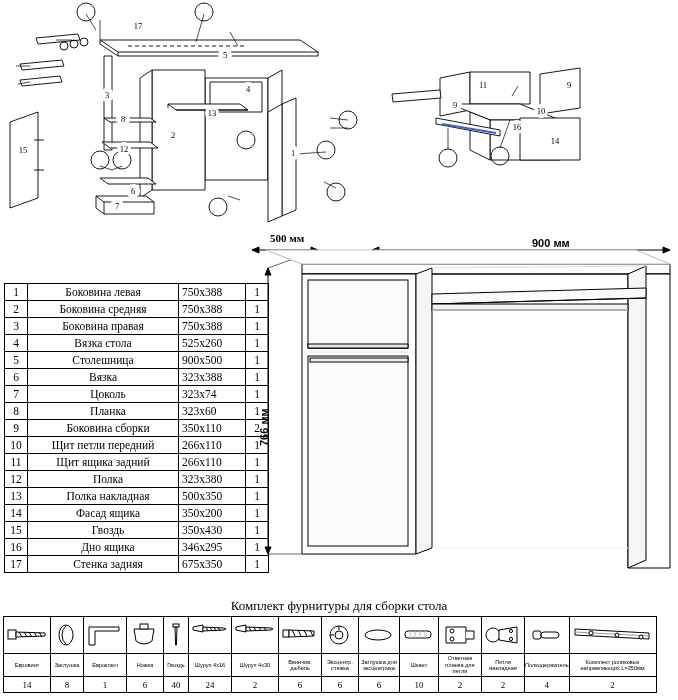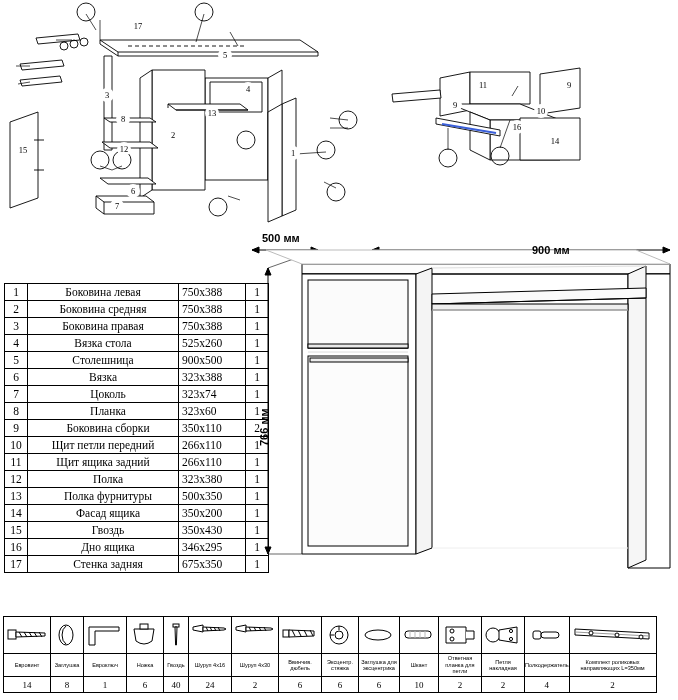--- a/index.html
+++ b/index.html
@@ -236,22 +236,22 @@
         <line x1="186" y1="76" x2="400" y2="70"></line>
 
         <rect x="186" y="76" width="196" height="6" fill="#efefef"></rect>
 
         <line x1="186" y1="40" x2="400" y2="38" stroke="#ddd"></line>
 
         <line x1="186" y1="82" x2="382" y2="82" stroke="#e2e2e2"></line>
         <line x1="186" y1="320" x2="382" y2="320" stroke="#eeeeee"></line>
       </g>
     </svg>
-    <div class="dim-text" style="left:16px;top:4px;">500 мм</div>
-    <div class="dim-text" style="left:238px;top:16px;padding-left:48px;">900 мм</div>
+    <div class="dim-text" style="left:24px;top:4px;font-family:Liberation Serif, serif;">500 мм</div>
+    <div class="dim-text" style="left:238px;top:9px;padding-left:48px;">900 мм</div>
     <div class="dim-text vert" style="left:12px;top:218px;">766 мм</div>
   </div>
 
   <table class="parts-table">
     <tbody id="parts-body">
         <tr>
           <td class="num">1</td>
           <td class="nm">Боковина левая</td>
           <td class="sz">750х388</td>
           <td class="qty">1</td>
@@ -317,21 +317,21 @@
           <td class="qty">1</td>
         </tr>
         <tr>
           <td class="num">12</td>
           <td class="nm ind">Полка</td>
           <td class="sz">323х380</td>
           <td class="qty">1</td>
         </tr>
         <tr>
           <td class="num">13</td>
-          <td class="nm ind">Полка фурнитуры</td>
+          <td class="nm ind">Полка накладная</td>
           <td class="sz">500х350</td>
           <td class="qty">1</td>
         </tr>
         <tr>
           <td class="num">14</td>
           <td class="nm ind">Фасад ящика</td>
           <td class="sz">350х200</td>
           <td class="qty">1</td>
         </tr>
         <tr>
@@ -348,20 +348,21 @@
         </tr>
         <tr>
           <td class="num">17</td>
           <td class="nm ind">Стенка задняя</td>
           <td class="sz">675х350</td>
           <td class="qty">1</td>
         </tr>
       </tbody>
   </table>
 
+  <div class="hw-title">Комплект фурнитуры для сборки стола</div>
   <table class="hw-table">
     <tbody>
       <tr id="hw-icons">
           <td class="hw-icon" style="width: 46px;">
             <svg width="44" height="28" viewBox="0 0 44 28" style="display:block;margin:0 auto;">
               <g stroke="#000" fill="#fff" stroke-width="1">
                 <rect x="3" y="9" width="8" height="9"></rect>
                 <path d="M11 11 L40 12 L40 15 L11 16 Z"></path>
                 <path d="M14 11 l3 5 M19 11 l3 5 M24 11 l3 5 M29 11 l3 5 M34 11 l3 5"></path>
               </g>

